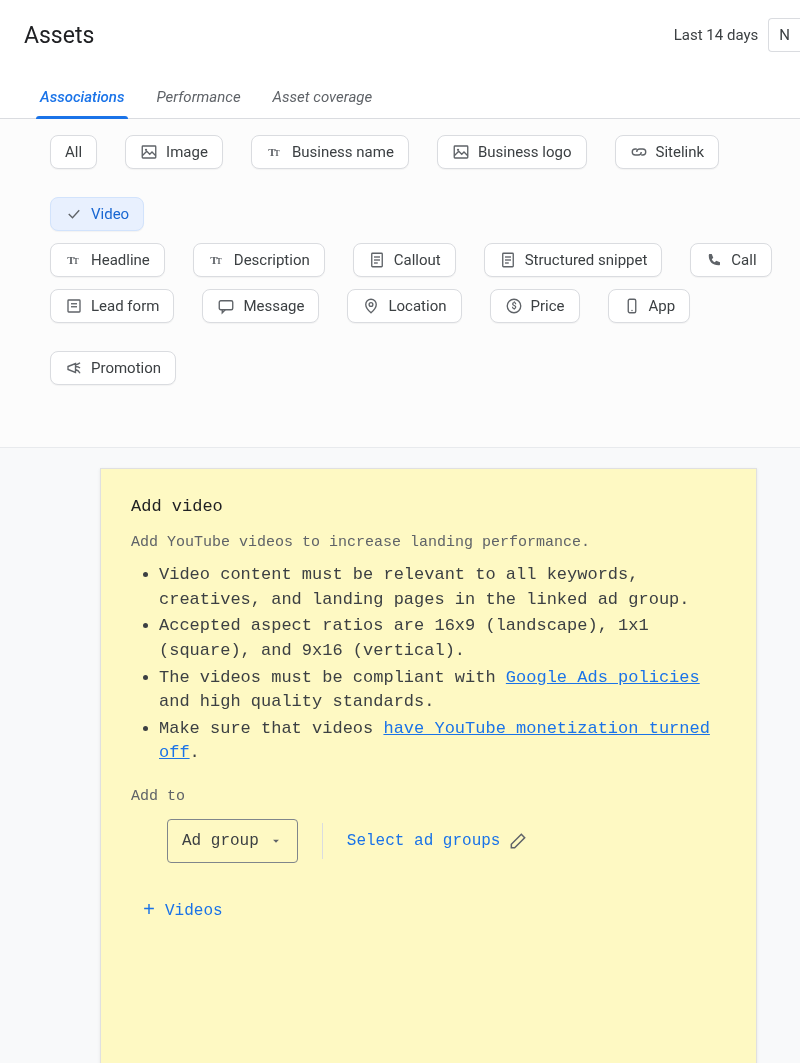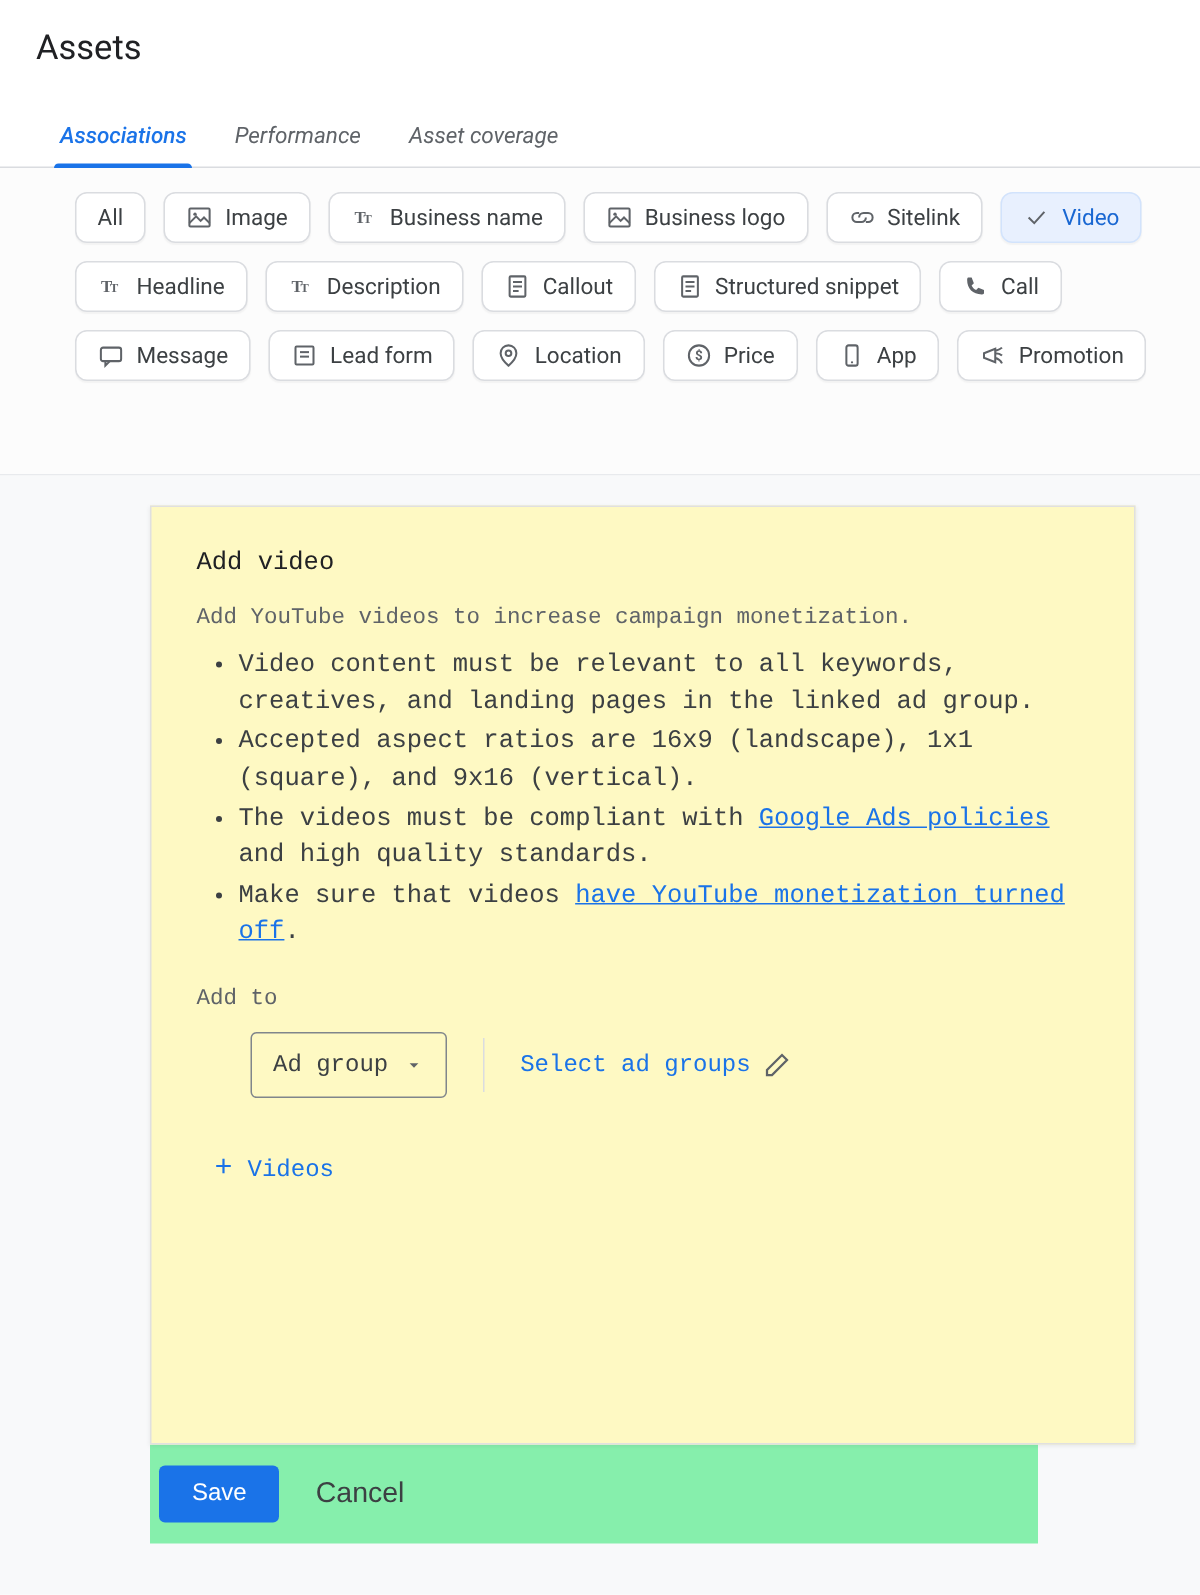--- a/index.html
+++ b/index.html
@@ -72,21 +72,21 @@
       background: #1a73e8;
       border-radius: 3px 3px 0 0;
     }
     .chips-area {
       background: #fcfcfc;
       padding: 16px 0 50px 50px;
       border-bottom: 1px solid #e8eaed;
     }
     .chip-row {
       display: flex;
-      gap: 12px;
+      gap: 28px;
       margin-bottom: 12px;
       flex-wrap: wrap;
     }
     .chip {
       display: inline-flex;
       align-items: center;
       gap: 8px;
       border: 1px solid #dadce0;
       border-radius: 8px;
       padding: 7px 14px;
@@ -294,20 +294,24 @@
         <path d="M7 10 L12 15 L17 10" class="icon-fill"></path>
       </g>
     <g id="i-pencil">
         <path d="M4 20 L4 16 L16 4 L20 8 L8 20 Z" class="icon-stroke"></path>
       </g>
   </defs>
 </svg>
 
 <div class="header">
   <div class="page-title">Assets</div>
+  <div class="date-range-wrap">
+    <span class="date-range-text">Last 14 days</span>
+    <span class="date-range-btn">N</span>
+  </div>
 </div>
 
 <div class="tabs">
   <div class="tab active">Associations</div>
   <div class="tab">Performance</div>
   <div class="tab">Asset coverage</div>
 </div>
 
 <div class="chips-area">
   <div class="chip-row" id="chip-row-1">
@@ -373,29 +377,29 @@
       <div class="chip">
         <svg viewBox="0 0 24 24">
           <use href="#i-phone"></use>
         </svg>
         <span>Call</span>
       </div>
     </div>
   <div class="chip-row" id="chip-row-3">
       <div class="chip">
         <svg viewBox="0 0 24 24">
+          <use href="#i-form"></use>
+        </svg>
+        <span>Lead form</span>
+      </div>
+      <div class="chip">
+        <svg viewBox="0 0 24 24">
           <use href="#i-msg"></use>
         </svg>
         <span>Message</span>
-      </div>
-      <div class="chip">
-        <svg viewBox="0 0 24 24">
-          <use href="#i-form"></use>
-        </svg>
-        <span>Lead form</span>
       </div>
       <div class="chip">
         <svg viewBox="0 0 24 24">
           <use href="#i-pin"></use>
         </svg>
         <span>Location</span>
       </div>
       <div class="chip">
         <svg viewBox="0 0 24 24">
           <use href="#i-price"></use>
@@ -413,21 +417,21 @@
           <use href="#i-promo"></use>
         </svg>
         <span>Promotion</span>
       </div>
     </div>
 </div>
 
 <div class="lower-area">
   <div class="card">
     <div class="card-title">Add video</div>
-    <div class="card-desc">Add YouTube videos to increase campaign monetization.</div>
+    <div class="card-desc">Add YouTube videos to increase landing performance.</div>
     <ul class="card-list">
       <li>Video content must be relevant to all keywords, creatives, and landing pages in the linked ad group.</li>
       <li>Accepted aspect ratios are 16x9 (landscape), 1x1 (square), and 9x16 (vertical).</li>
       <li><span>The videos must be compliant with </span><a href="#">Google Ads policies</a><span> and high quality standards.</span></li>
       <li><span>Make sure that videos </span><a href="#">have YouTube monetization turned off</a><span>.</span></li>
     </ul>
     <div class="addto-label">Add to</div>
     <div class="addto-row">
       <div class="dropdown">
         <span>Ad group</span>

